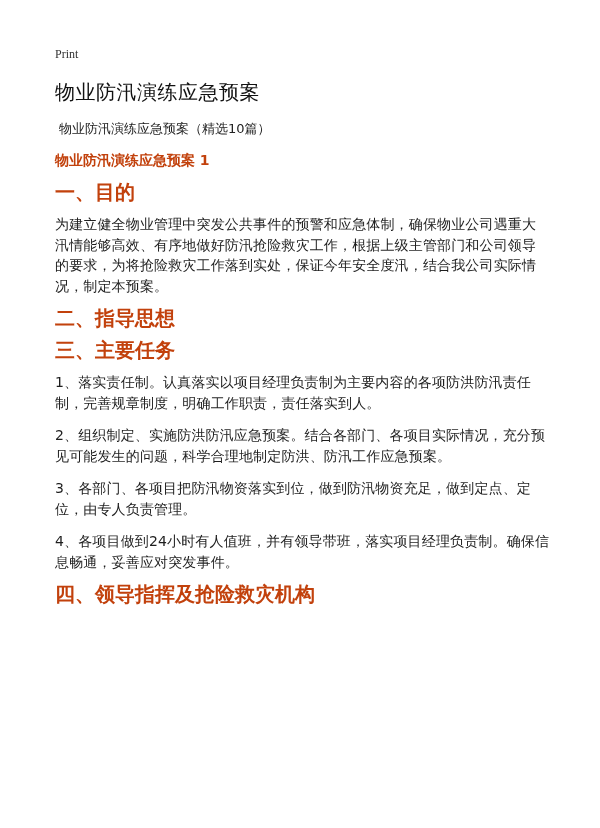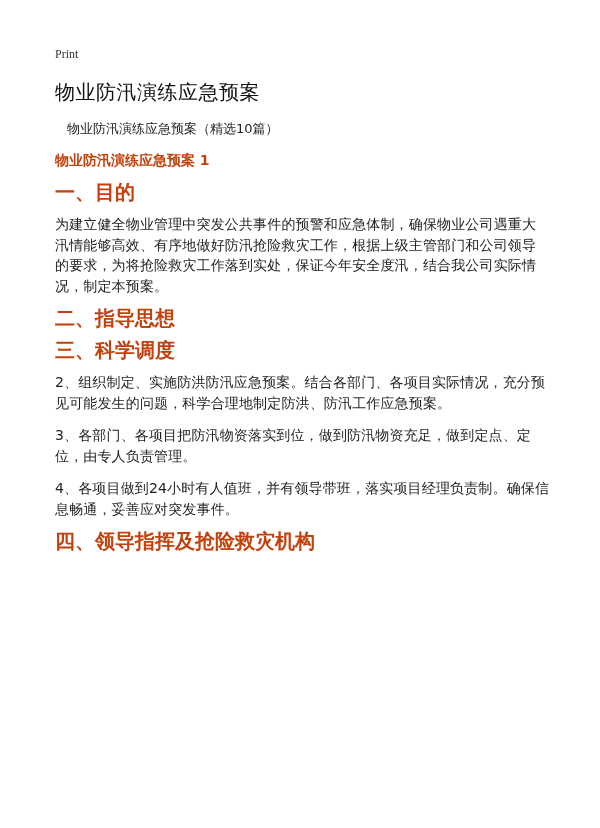--- a/index.html
+++ b/index.html
@@ -37,21 +37,21 @@
       text-align: left;
       font-size: 20px;
       font-weight: normal;
       color: #111;
       margin: 0;
       letter-spacing: 0.5px;
     }
     .doc-subtitle {
       position: absolute;
       top: 120px;
-      left: 12px;
+      left: 4px;
       font-size: 13px;
       color: #222;
     }
     .content {
       position: absolute;
       top: 150px;
       left: 0;
       width: 495px;
     }
     .para {
@@ -82,20 +82,21 @@
 
   <div class="content">
 
     <div class="heading">物业防汛演练应急预案 1</div>
 
     <div class="heading sub">一、目的</div>
     <p class="para">为建立健全物业管理中突发公共事件的预警和应急体制，确保物业公司遇重大汛情能够高效、有序地做好防汛抢险救灾工作，根据上级主管部门和公司领导的要求，为将抢险救灾工作落到实处，保证今年安全度汛，结合我公司实际情况，制定本预案。</p>
 
     <div class="heading sub">二、指导思想</div>
 
-    <div class="heading sub">三、科学调度</div>
+    <div class="heading sub">三、主要任务</div>
+    <p class="para">1、落实责任制。认真落实以项目经理负责制为主要内容的各项防洪防汛责任制，完善规章制度，明确工作职责，责任落实到人。</p>
     <p class="para">2、组织制定、实施防洪防汛应急预案。结合各部门、各项目实际情况，充分预见可能发生的问题，科学合理地制定防洪、防汛工作应急预案。</p>
     <p class="para">3、各部门、各项目把防汛物资落实到位，做到防汛物资充足，做到定点、定位，由专人负责管理。</p>
     <p class="para">4、各项目做到24小时有人值班，并有领导带班，落实项目经理负责制。确保信息畅通，妥善应对突发事件。</p>
 
     <div class="heading sub">四、领导指挥及抢险救灾机构</div>
   </div>
 </div>
 
 </body></html>

